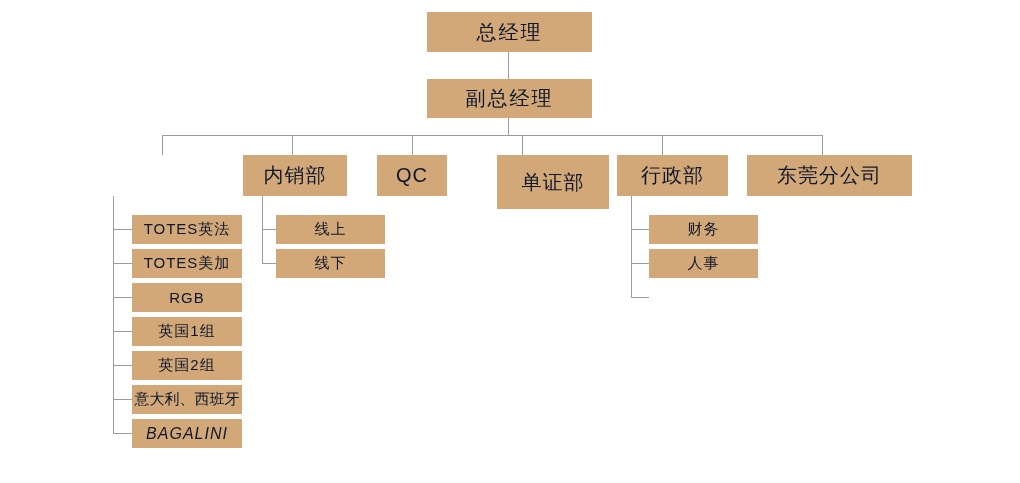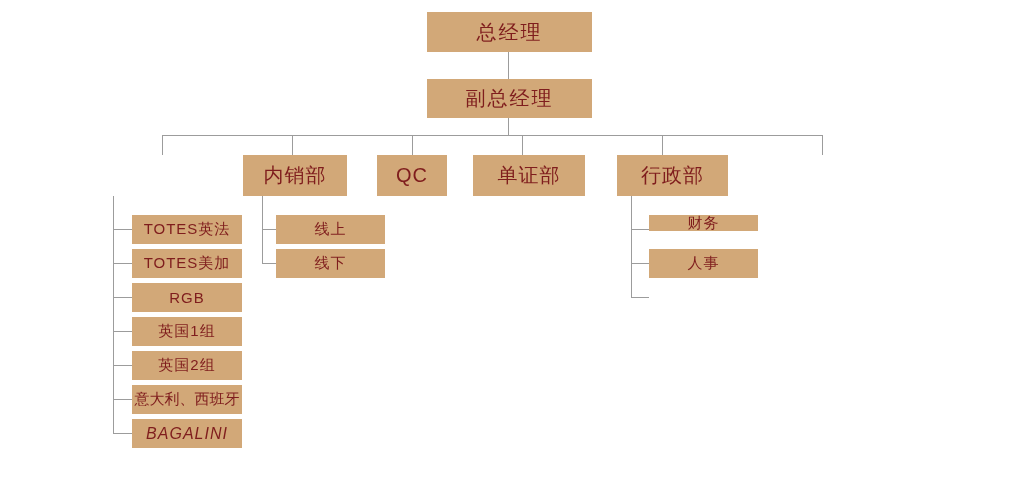--- a/index.html
+++ b/index.html
@@ -11,21 +11,21 @@
   .canvas {
     position: relative;
     width: 1020px;
     height: 483px;
     background: #ffffff;
     overflow: hidden;
   }
   .box {
     position: absolute;
     background: #D2A878;
-    color: #7f1d1d;
+    color: #0f172a;
     display: flex;
     align-items: center;
     justify-content: center;
     box-sizing: border-box;
     white-space: nowrap;
     font-weight: 400;
   }
   .lv1 { font-size: 20px; letter-spacing: 2px; }
   .dept { font-size: 20px; letter-spacing: 1px; }
   .sub { font-size: 15px; letter-spacing: 1px; }
@@ -54,22 +54,23 @@
 
   <div class="vline" style="left:162px; top:135px; height:20px;"></div>
   <div class="vline" style="left:292px; top:135px; height:20px;"></div>
   <div class="vline" style="left:412px; top:135px; height:20px;"></div>
   <div class="vline" style="left:522px; top:135px; height:20px;"></div>
   <div class="vline" style="left:662px; top:135px; height:20px;"></div>
   <div class="vline" style="left:822px; top:135px; height:20px;"></div>
 
   <div class="box dept" style="left:377px; top:155px; width:70px; height:41px;">QC</div>
   <div class="box dept" style="left:243px; top:155px; width:104px; height:41px;">内销部</div>
-  <div class="box dept" style="left:473px; top:155px; width:112px; height:41px;">单证部</div>
+  <div class="box dept" style="left:497px; top:155px; width:112px; height:54px;">单证部</div>
   <div class="box dept" style="left:617px; top:155px; width:111px; height:41px;">行政部</div>
+  <div class="box dept" style="left:747px; top:155px; width:165px; height:41px;">东莞分公司</div>
 
   <div class="vline" style="left:113px; top:196px; height:237px;"></div>
   <div class="hline" style="left:113px; top:229px; width:19px;"></div>
   <div class="hline" style="left:113px; top:263px; width:19px;"></div>
   <div class="hline" style="left:113px; top:297px; width:19px;"></div>
   <div class="hline" style="left:113px; top:331px; width:19px;"></div>
   <div class="hline" style="left:113px; top:365px; width:19px;"></div>
   <div class="hline" style="left:113px; top:399px; width:19px;"></div>
   <div class="hline" style="left:113px; top:433px; width:19px;"></div>
 
@@ -86,16 +87,16 @@
   <div class="hline" style="left:262px; top:263px; width:14px;"></div>
 
   <div class="box sub" style="left:276px; top:215px; width:109px; height:29px;">线上</div>
   <div class="box sub" style="left:276px; top:249px; width:109px; height:29px;">线下</div>
 
   <div class="vline" style="left:631px; top:196px; height:101px;"></div>
   <div class="hline" style="left:631px; top:229px; width:18px;"></div>
   <div class="hline" style="left:631px; top:263px; width:18px;"></div>
   <div class="hline" style="left:631px; top:297px; width:18px;"></div>
 
-  <div class="box sub" style="left:649px; top:215px; width:109px; height:16px;">财务</div>
+  <div class="box sub" style="left:649px; top:215px; width:109px; height:29px;">财务</div>
   <div class="box sub" style="left:649px; top:249px; width:109px; height:29px;">人事</div>
 
 </div>
 
 </body></html>

